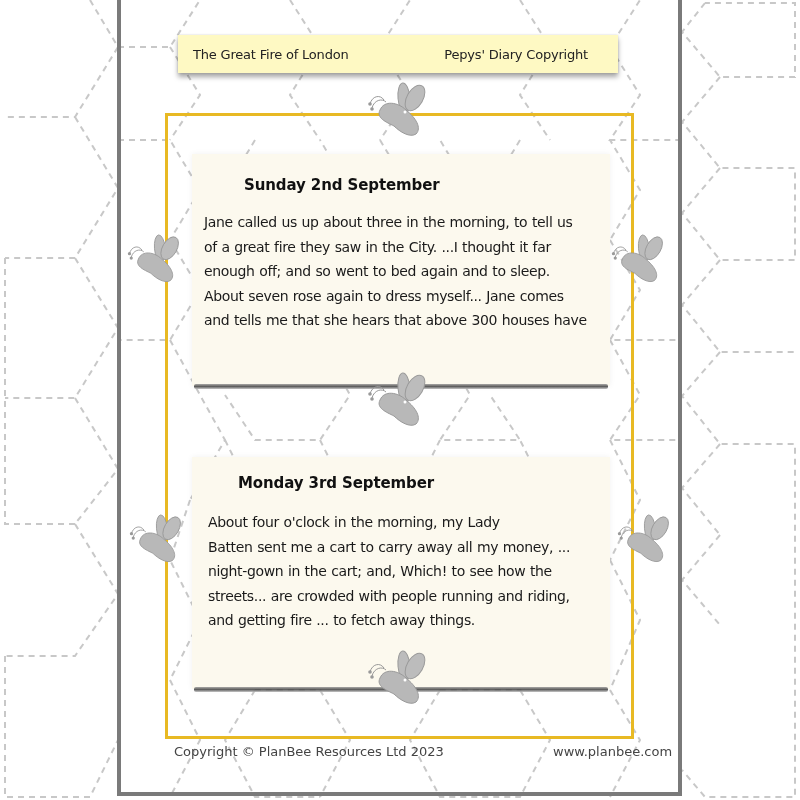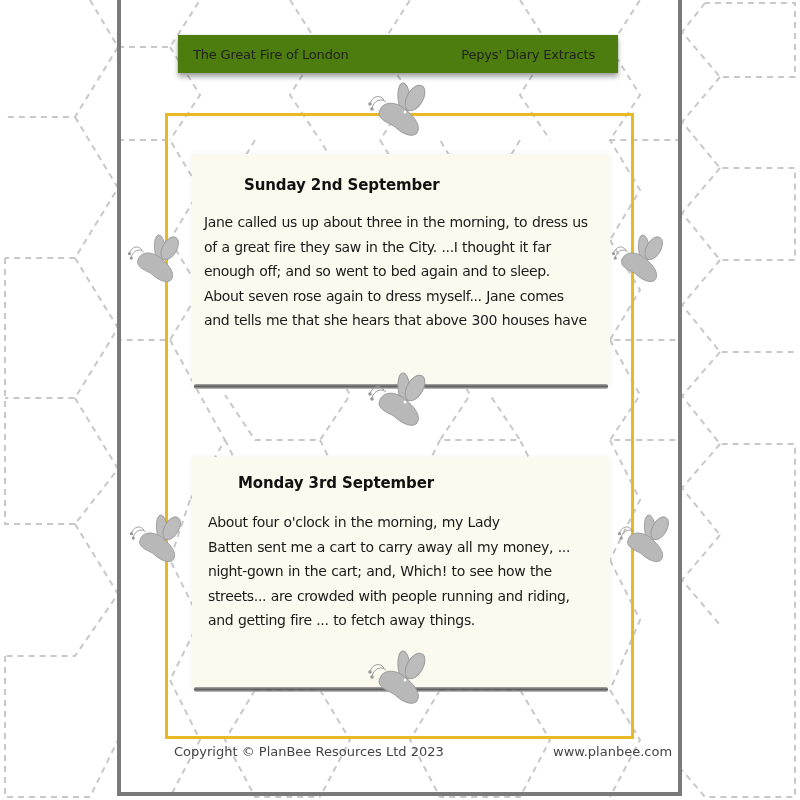--- a/index.html
+++ b/index.html
@@ -33,26 +33,26 @@
       border-bottom: 4px solid #7a7a7a;
       box-sizing: border-box;
       background: transparent;
     }
     .header-strip {
       position: absolute;
       left: 178px;
       top: 35px;
       width: 440px;
       height: 38px;
-      background: #4d7c0f;
+      background: #fef9c3;
       box-shadow: 0 4px 5px rgba(0,0,0,0.35), 0 0 2px rgba(0,0,0,0.15);
       display: flex;
       align-items: center;
       justify-content: space-between;
-      padding: 0 23px 0 15px;
+      padding: 0 30px 0 15px;
       box-sizing: border-box;
       font-family: "DejaVu Sans", sans-serif;
       font-size: 13px;
       color: #222222;
       letter-spacing: -0.2px;
     }
     .gold-frame {
       position: absolute;
       left: 165px;
       top: 113px;
@@ -189,29 +189,29 @@
       <polyline points="320,690 350,740 320,797"></polyline>
       <polyline points="440,690 410,740 440,797 520,797 550,740 520,690"></polyline>
       <polyline points="610,690 640,740 610,797"></polyline>
     </g>
   </svg>
 
   <div class="page"></div>
 
   <div class="header-strip">
     <span>The Great Fire of London</span>
-    <span>Pepys' Diary Extracts</span>
+    <span>Pepys' Diary Copyright</span>
   </div>
 
   <div class="gold-frame"></div>
 
   <div class="card card-1">
     <div class="entry-title">Sunday 2nd September</div>
     <div class="entry-body">
-      <span>Jane called us up about three in the morning, to dress us</span>
+      <span>Jane called us up about three in the morning, to tell us</span>
       <span>of a great fire they saw in the City. ...I thought it far</span>
       <span>enough off; and so went to bed again and to sleep.</span>
       <span>About seven rose again to dress myself... Jane comes</span>
       <span>and tells me that she hears that above 300 houses have</span>
     </div>
     <div class="torn-edge"></div>
   </div>
 
   <div class="card card-2">
     <div class="entry-title">Monday 3rd September</div>

